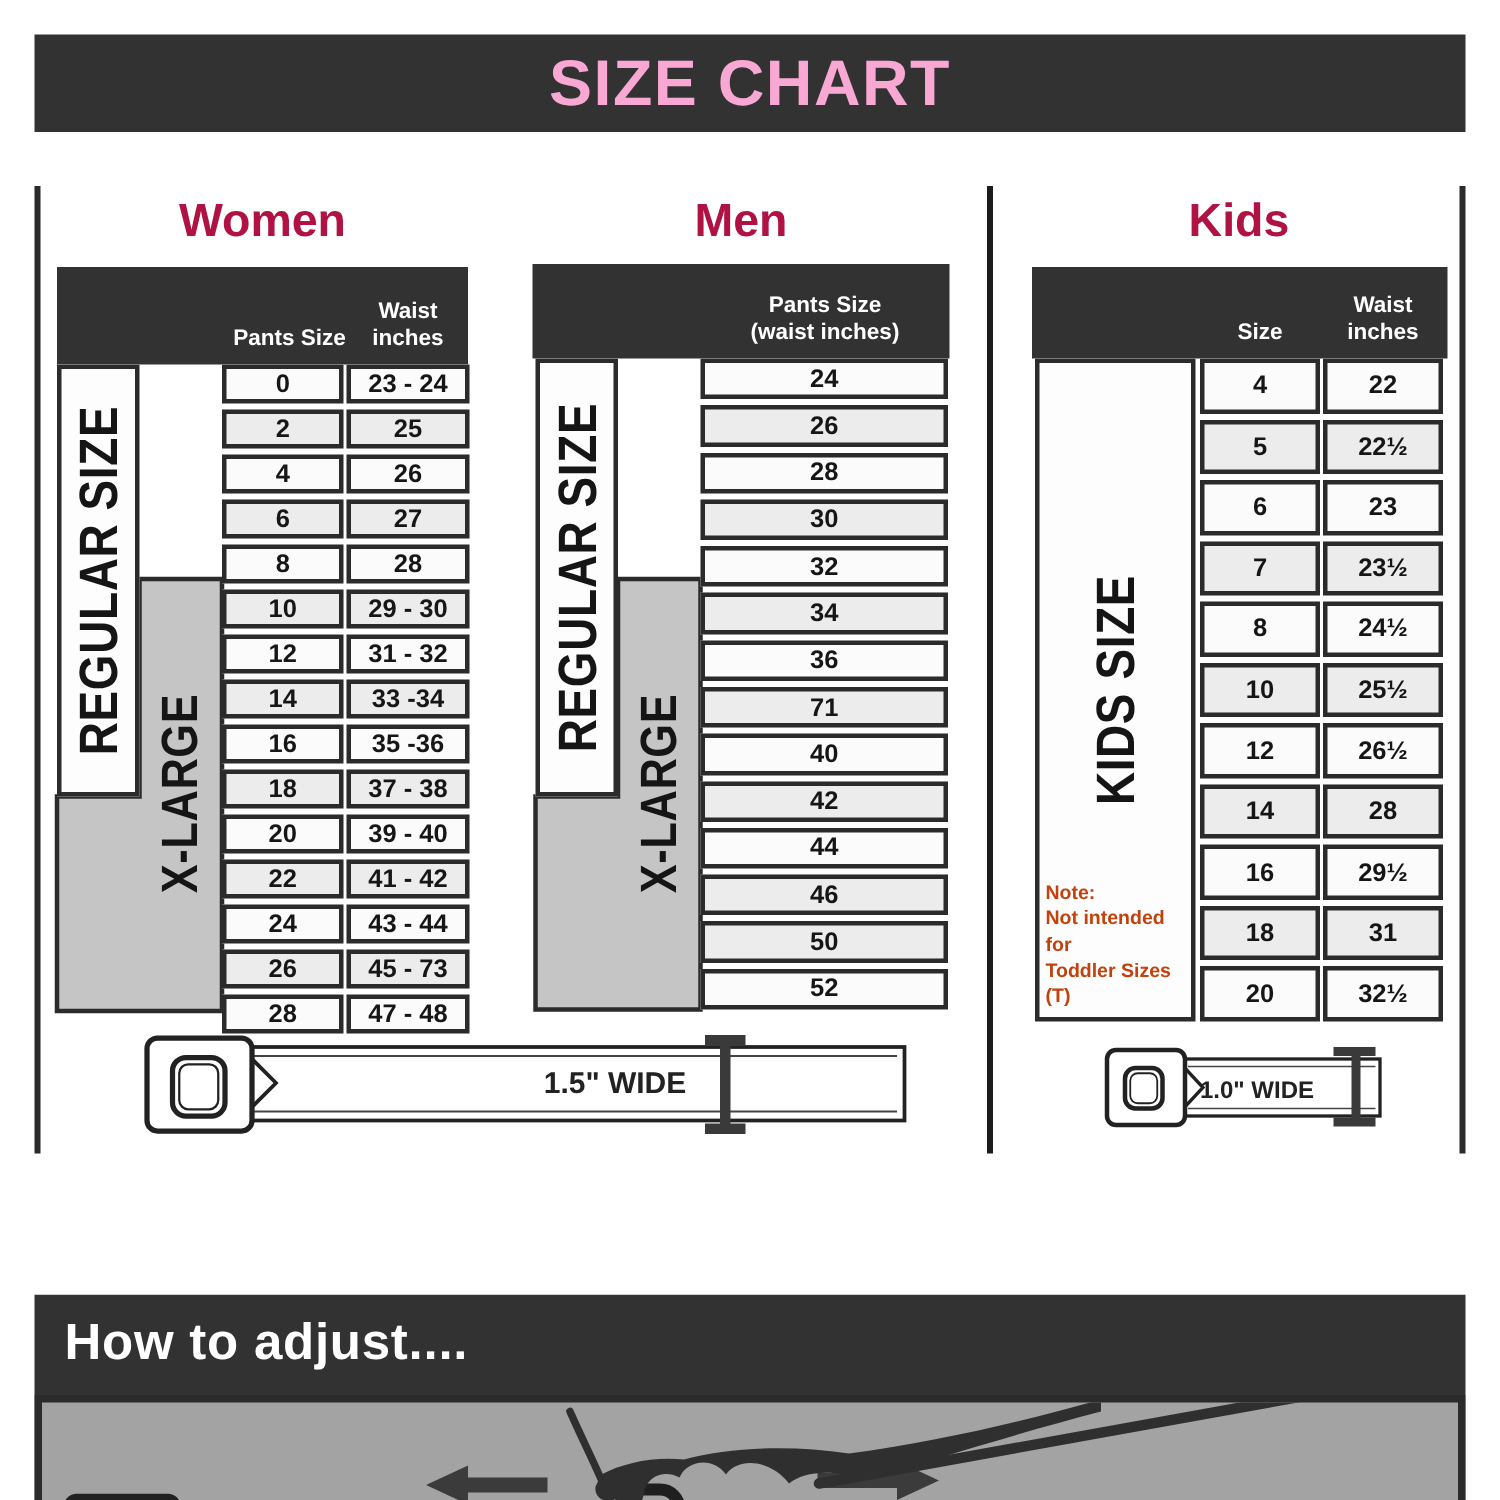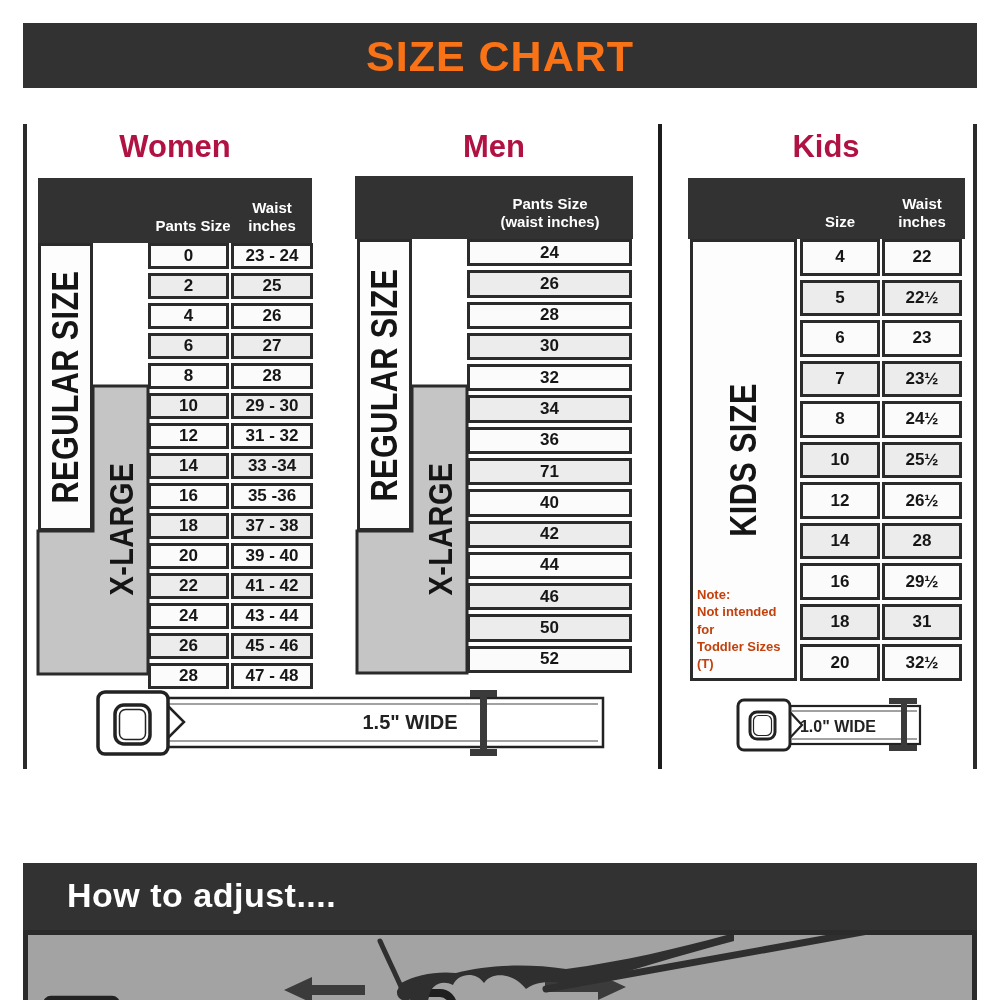--- a/index.html
+++ b/index.html
@@ -1,20 +1,20 @@
 <!DOCTYPE html>
 <html><head>
 <meta charset="utf-8">
 <style>
   * { margin:0; padding:0; box-sizing:border-box; }
   body { background:#fff; width:1000px; height:1000px; font-family:"Liberation Sans",sans-serif; }
   .canvas { position:relative; width:1000px; height:1000px; background:#fff; overflow:hidden; }
   .frame { position:absolute; left:23px; top:23px; width:954px; }
 
-  .title-bar { height:65px; background:#333233; color:#f97316; text-align:center;
+  .title-bar { height:65px; background:#333233; color:#f9a8d4; text-align:center;
                font-weight:bold; font-size:43px; line-height:66px; letter-spacing:1px; }
 
   .main-panel { position:relative; height:739px; background:#fff;margin-top:36px; }
   .side-border { position:absolute; top:0; width:4px; height:645px; background:#2b2b2b; }
   .side-border.left { left:0; } .side-border.right { right:0; }
   .divider-v { position:absolute; left:635px; top:0; width:4px; height:645px; background:#1c1c1c; }
 
   .sec-head { position:absolute; top:5px; width:230px; text-align:center;
               font-size:31px; font-weight:bold; color:#B01243; }
   .sec-head.women { left:37px; } .sec-head.men { left:356px; } .sec-head.kids { left:688px; }
@@ -58,21 +58,21 @@
   .cell.alt { background:#ececec; }
 
   .note { position:absolute; left:4px; bottom:6px; width:100px; font-size:13px; font-weight:bold;
           color:#c2410c; line-height:1.32; white-space:pre-line; text-align:left; }
 
   .belt-svg { position:absolute; }
   .adult-belt { left:70px;  top:560px; width:545px; height:78px; }
   .kids-belt  { left:712px; top:563px; width:212px; height:70px; }
 
   .adjust-bar { height:67px; background:#333233; color:#fff; font-weight:bold;
-                font-size:34px; line-height:64px; padding-left:44px; letter-spacing:0.5px; }
+                font-size:34px; line-height:64px; padding-left:20px; letter-spacing:0.5px; }
   .bottom-panel { position:relative; height:175px; background:#a3a3a3; border:5px solid #2b2b2b; }
   .bottom-svg { position:absolute; left:0; top:0; width:944px; height:165px; }
 
   svg text { font-family:"Liberation Sans",sans-serif; font-weight:bold; fill:#222; }
 </style>
 </head>
 <body>
 
 <div class="canvas">
   <div class="frame">
@@ -128,21 +128,21 @@
           <div class="cell alt">27</div>
           <div class="cell">28</div>
           <div class="cell alt">29 - 30</div>
           <div class="cell">31 - 32</div>
           <div class="cell alt">33 -34</div>
           <div class="cell">35 -36</div>
           <div class="cell alt">37 - 38</div>
           <div class="cell">39 - 40</div>
           <div class="cell alt">41 - 42</div>
           <div class="cell">43 - 44</div>
-          <div class="cell alt">45 - 46</div>
+          <div class="cell alt">45 - 73</div>
           <div class="cell">47 - 48</div>
         </div>
 
       <div class="thead m-thead">
         <div class="h m-h1">Pants Size
 (waist inches)</div>
       </div>
       <svg class="gray-svg m-gray" viewBox="0 0 118 294">
         <polygon points="59,2 114,2 114,289 4,289 4,147 59,147" fill="#C6C5C6" stroke="#2b2b2b" stroke-width="3"></polygon>
       </svg>

